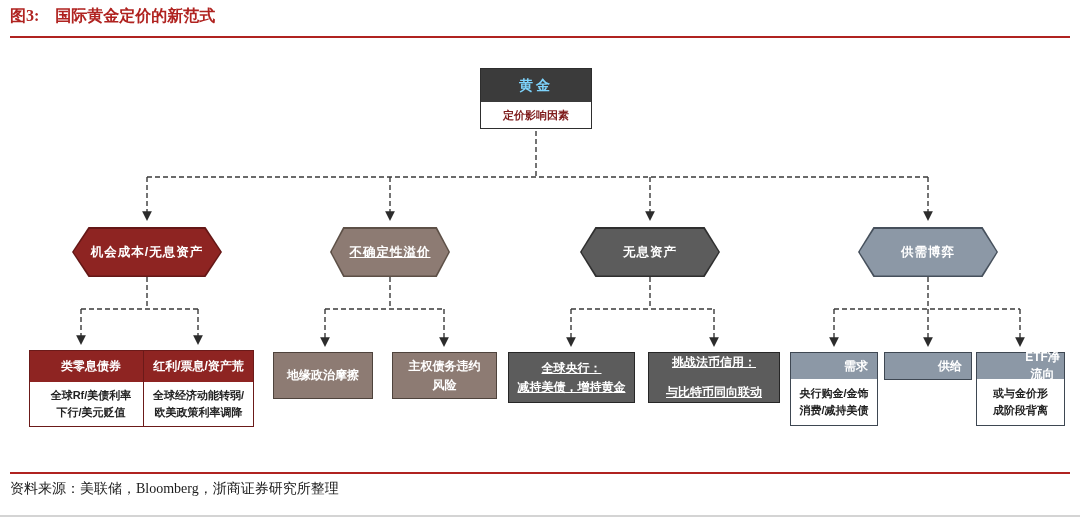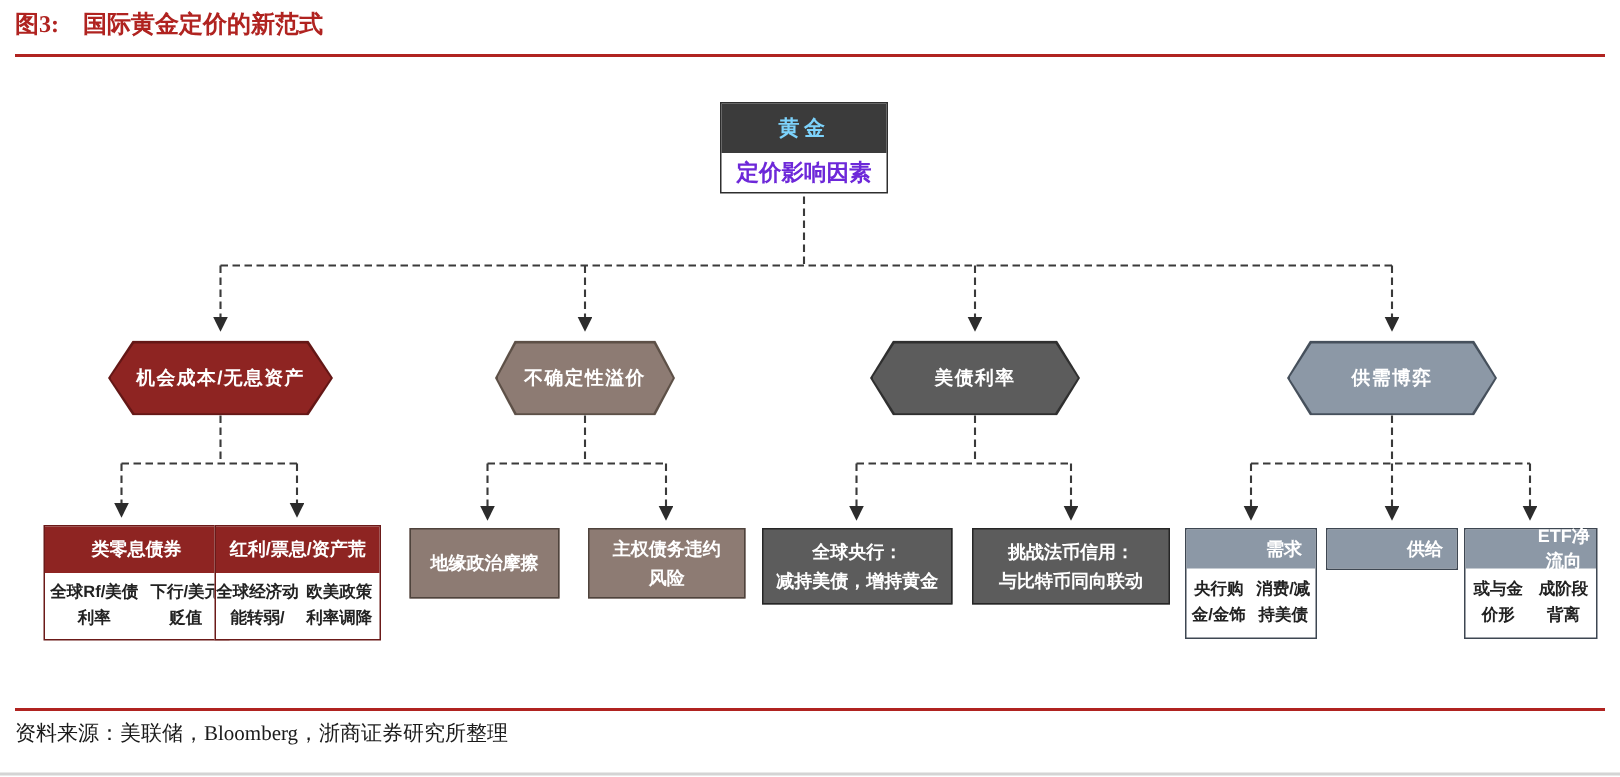--- a/index.html
+++ b/index.html
@@ -20,48 +20,48 @@
     font-family:Liberation Serif, serif;font-size:14px;color:#1a1a1a;font-weight:400;
   }
   .bottom-rule{position:absolute;left:0;top:515px;width:1080px;height:2px;background:#d4d4d4;}
   
   .connectors{position:absolute;left:0;top:0;z-index:0;}
   
   .node{position:absolute;z-index:1;box-sizing:border-box;text-align:center;}
   .root-box{left:480px;top:68px;width:112px;border:1.5px solid #2e2e2e;background:#fff;}
   .root-head{background:#3b3b3b;color:#7dd3fc;font-weight:700;font-size:14px;letter-spacing:3px;
     height:33px;display:flex;align-items:center;justify-content:center;}
-  .root-body{color:#6d28d9;font-weight:700;font-size:15px;height:26px;
+  .root-body{color:#7f1d1d;font-weight:700;font-size:11px;height:26px;
     display:flex;align-items:center;justify-content:center;}
   
   .hex{height:50px;}
   .hex-outer,.hex-inner{
     clip-path:polygon(11% 0%,89% 0%,100% 50%,89% 100%,11% 100%,0% 50%);
   }
   .hex-outer{position:absolute;inset:0;}
   .hex-inner{position:absolute;inset:1.5px;display:flex;align-items:center;justify-content:center;
     color:#fff;font-weight:700;font-size:12.5px;letter-spacing:1px;}
   .hex-red  .hex-outer{background:#641716;} .hex-red  .hex-inner{background:#8e2422;}
-  .hex-brn  .hex-outer{background:#5d5047;} .hex-brn  .hex-inner{background:#8d7b73;}
+  .hex-brn  .hex-outer{background:#5d5047;} .hex-brn  .hex-inner{background:#8d7b73;text-decoration:underline;}
   .hex-gry  .hex-outer{background:#2f2f2f;} .hex-gry  .hex-inner{background:#5c5c5c;}
   .hex-blu  .hex-outer{background:#46505c;} .hex-blu  .hex-inner{background:#8c98a6;}
   
   .split-box{background:#fff;}
   .box-head{color:#fff;font-weight:700;font-size:12px;display:flex;align-items:center;justify-content:center;}
   .box-body{color:#222;font-weight:700;font-size:11px;line-height:1.55;
-    display:flex;flex-direction:row;align-items:center;justify-content:center;}
+    display:flex;flex-direction:column;align-items:center;justify-content:center;}
   .g-red{border:1.5px solid #6b1a19;} .g-red .box-head{background:#8e2422;height:31px;}
   .g-red .box-body{height:44px;}
   .g-blu{border:1.5px solid #3e4752;} .g-blu .box-head{background:#8c98a6;height:26px;padding-left:44px;}
   .g-blu .box-body{height:46px;}
   
   .flat-box{color:#fff;font-weight:700;font-size:12px;line-height:1.55;
     display:flex;flex-direction:column;align-items:center;justify-content:center;}
   .f-brn{background:#8d7b73;border:1.5px solid #4e433c;}
-  .f-gry{background:#5c5c5c;border:1.5px solid #262626;}
+  .f-gry{background:#5c5c5c;border:1.5px solid #262626;text-decoration:underline;}
 </style>
 </head>
 <body>
 
 <div class="canvas">
 
   <div class="title-row">
     <span>图3:</span>
     <span>国际黄金定价的新范式</span>
   </div>
@@ -113,21 +113,21 @@
   <div class="node hex hex-red" style="left:72px;top:227px;width:150px;">
     <div class="hex-outer"></div>
     <div class="hex-inner">机会成本/无息资产</div>
   </div>
   <div class="node hex hex-brn" style="left:330px;top:227px;width:120px;">
     <div class="hex-outer"></div>
     <div class="hex-inner">不确定性溢价</div>
   </div>
   <div class="node hex hex-gry" style="left:580px;top:227px;width:140px;">
     <div class="hex-outer"></div>
-    <div class="hex-inner">美债利率</div>
+    <div class="hex-inner">无息资产</div>
   </div>
   <div class="node hex hex-blu" style="left:858px;top:227px;width:140px;">
     <div class="hex-outer"></div>
     <div class="hex-inner">供需博弈</div>
   </div>
 
   <div class="node split-box g-red" style="left:29px;top:350px;width:124px;">
     <div class="box-head">类零息债券</div>
     <div class="box-body">
       <div>全球Rf/美债利率</div>
@@ -147,21 +147,21 @@
   </div>
   <div class="node flat-box f-brn" style="left:392px;top:352px;width:105px;height:47px;">
     <div>主权债务违约</div>
     <div>风险</div>
   </div>
 
   <div class="node flat-box f-gry" style="left:508px;top:352px;width:127px;height:51px;">
     <div>全球央行：</div>
     <div>减持美债，增持黄金</div>
   </div>
-  <div class="node flat-box f-gry" style="left:648px;top:352px;width:132px;height:51px;">
+  <div class="node flat-box f-gry" style="left:648px;top:352px;width:132px;height:51px;justify-content:space-between;">
     <div>挑战法币信用：</div>
     <div>与比特币同向联动</div>
   </div>
 
   <div class="node split-box g-blu" style="left:790px;top:352px;width:88px;">
     <div class="box-head">需求</div>
     <div class="box-body">
       <div>央行购金/金饰</div>
       <div>消费/减持美债</div>
     </div>

